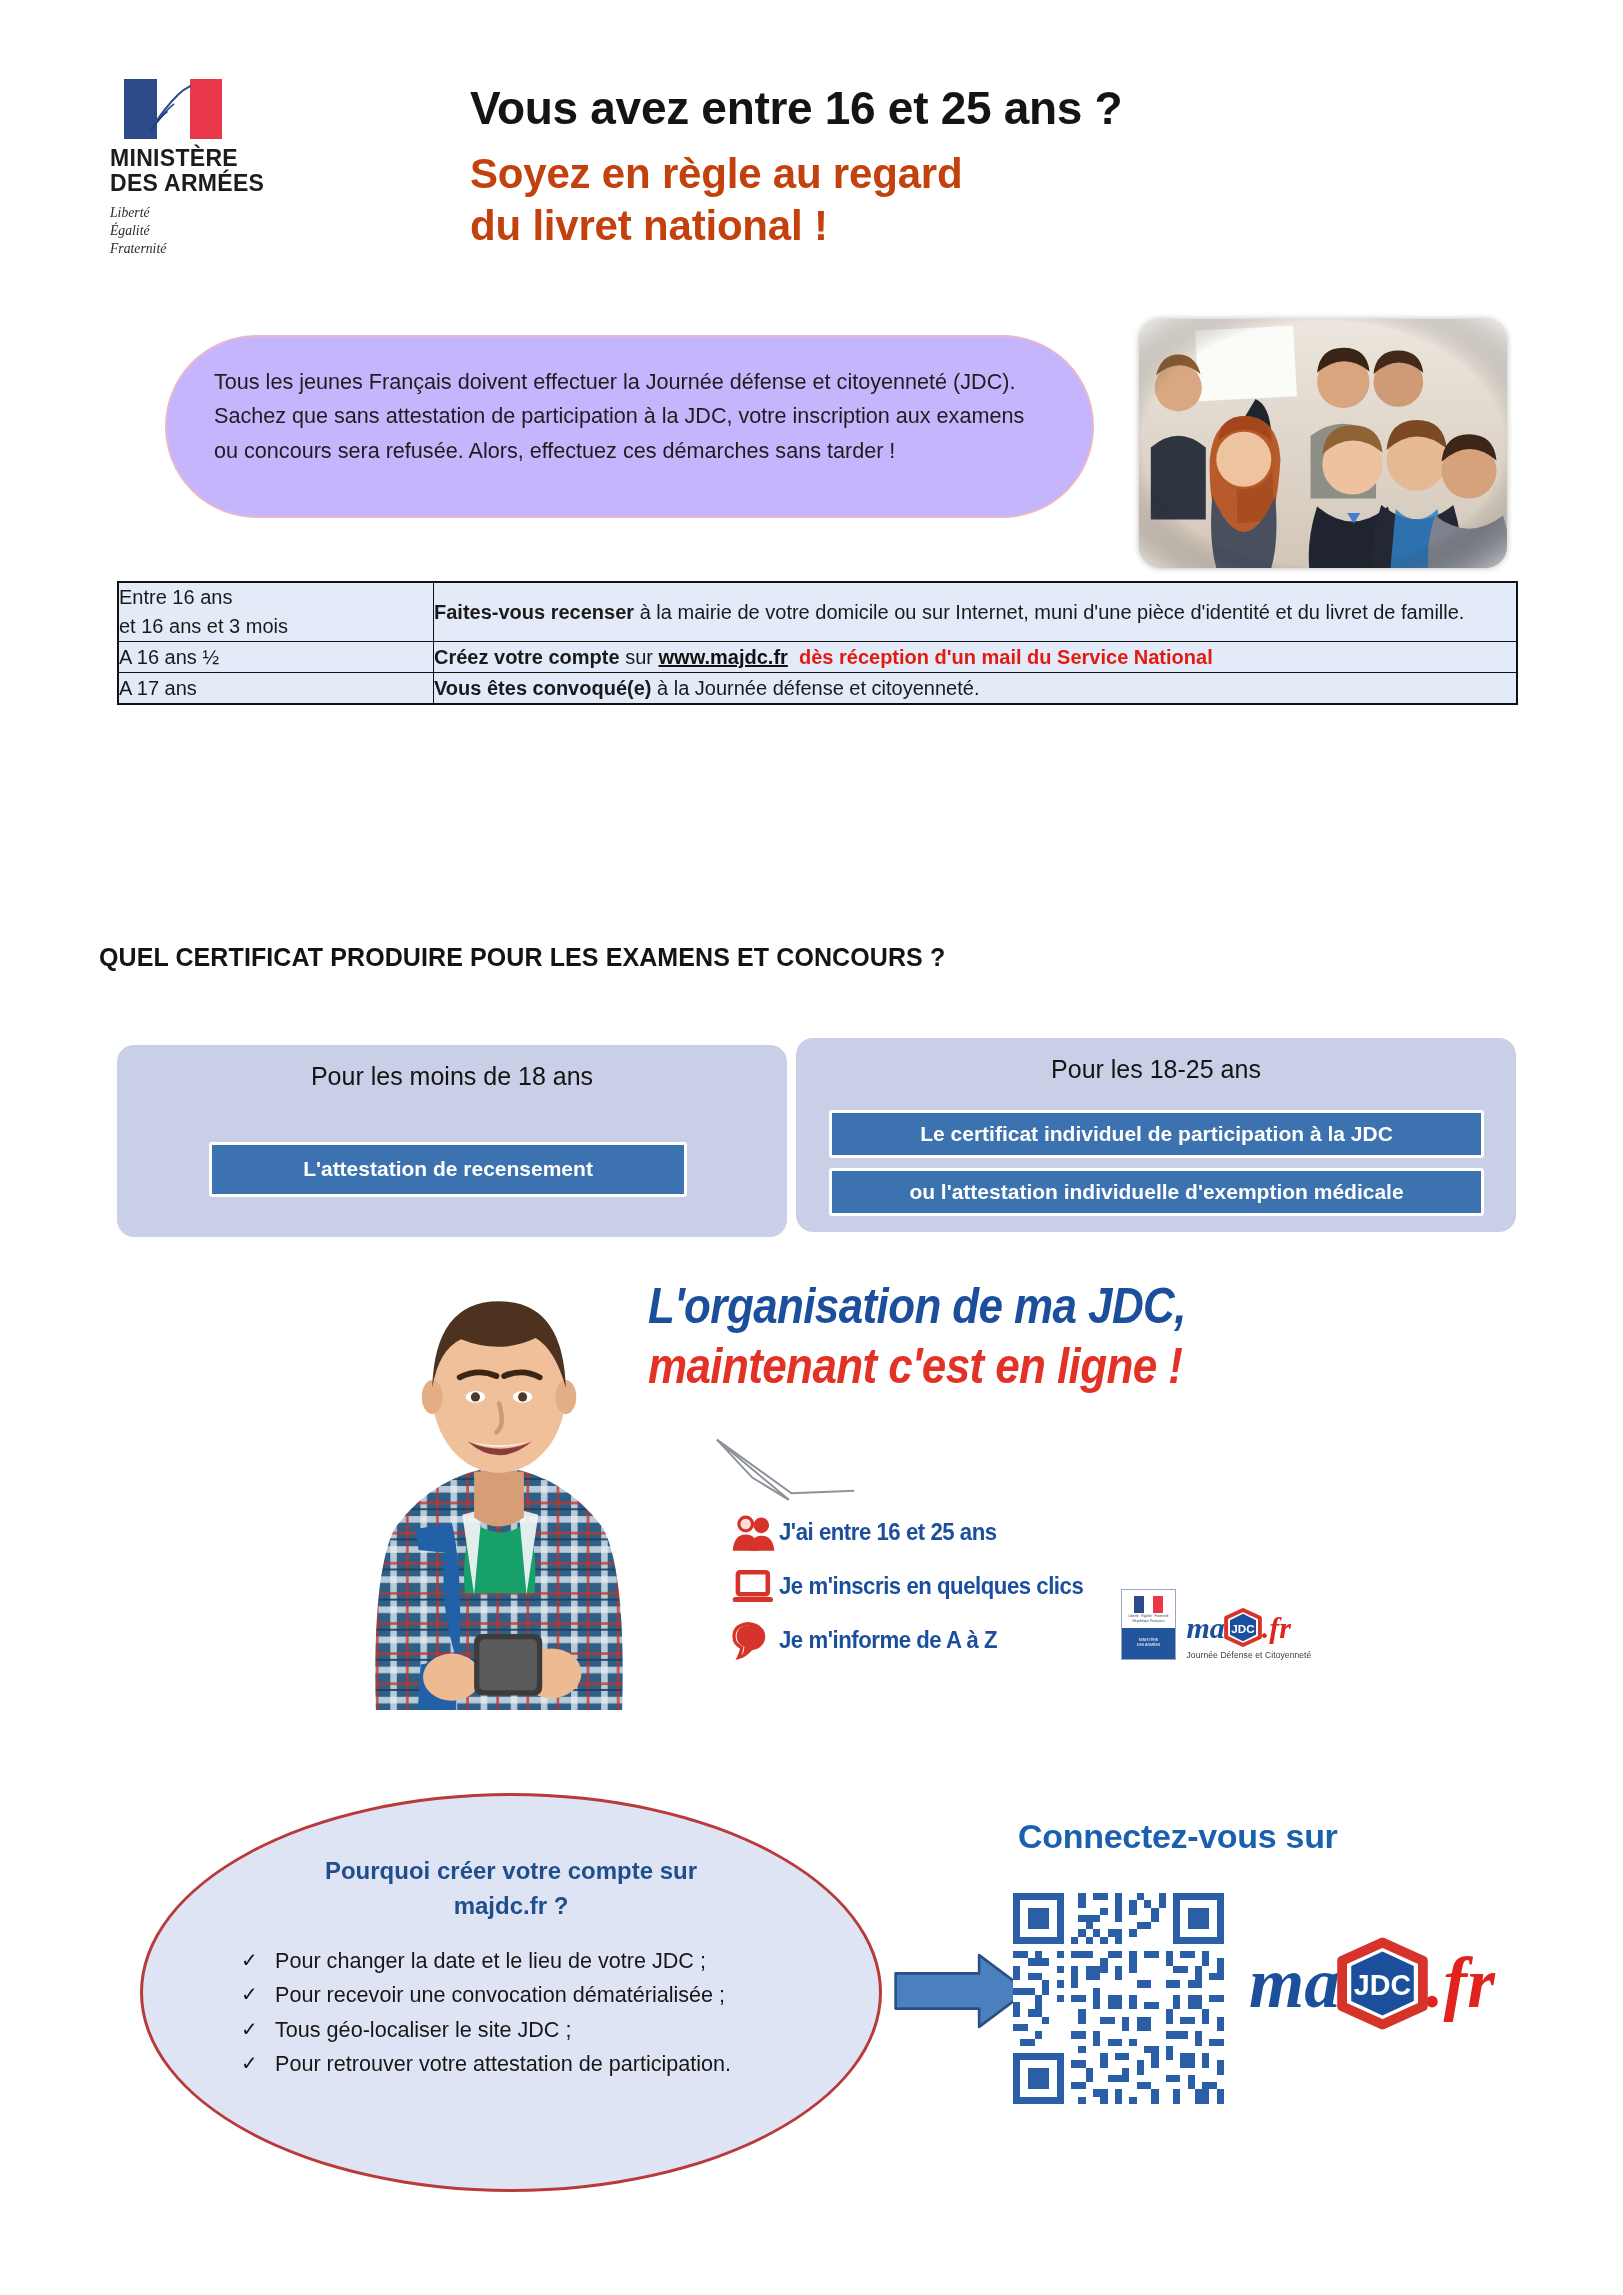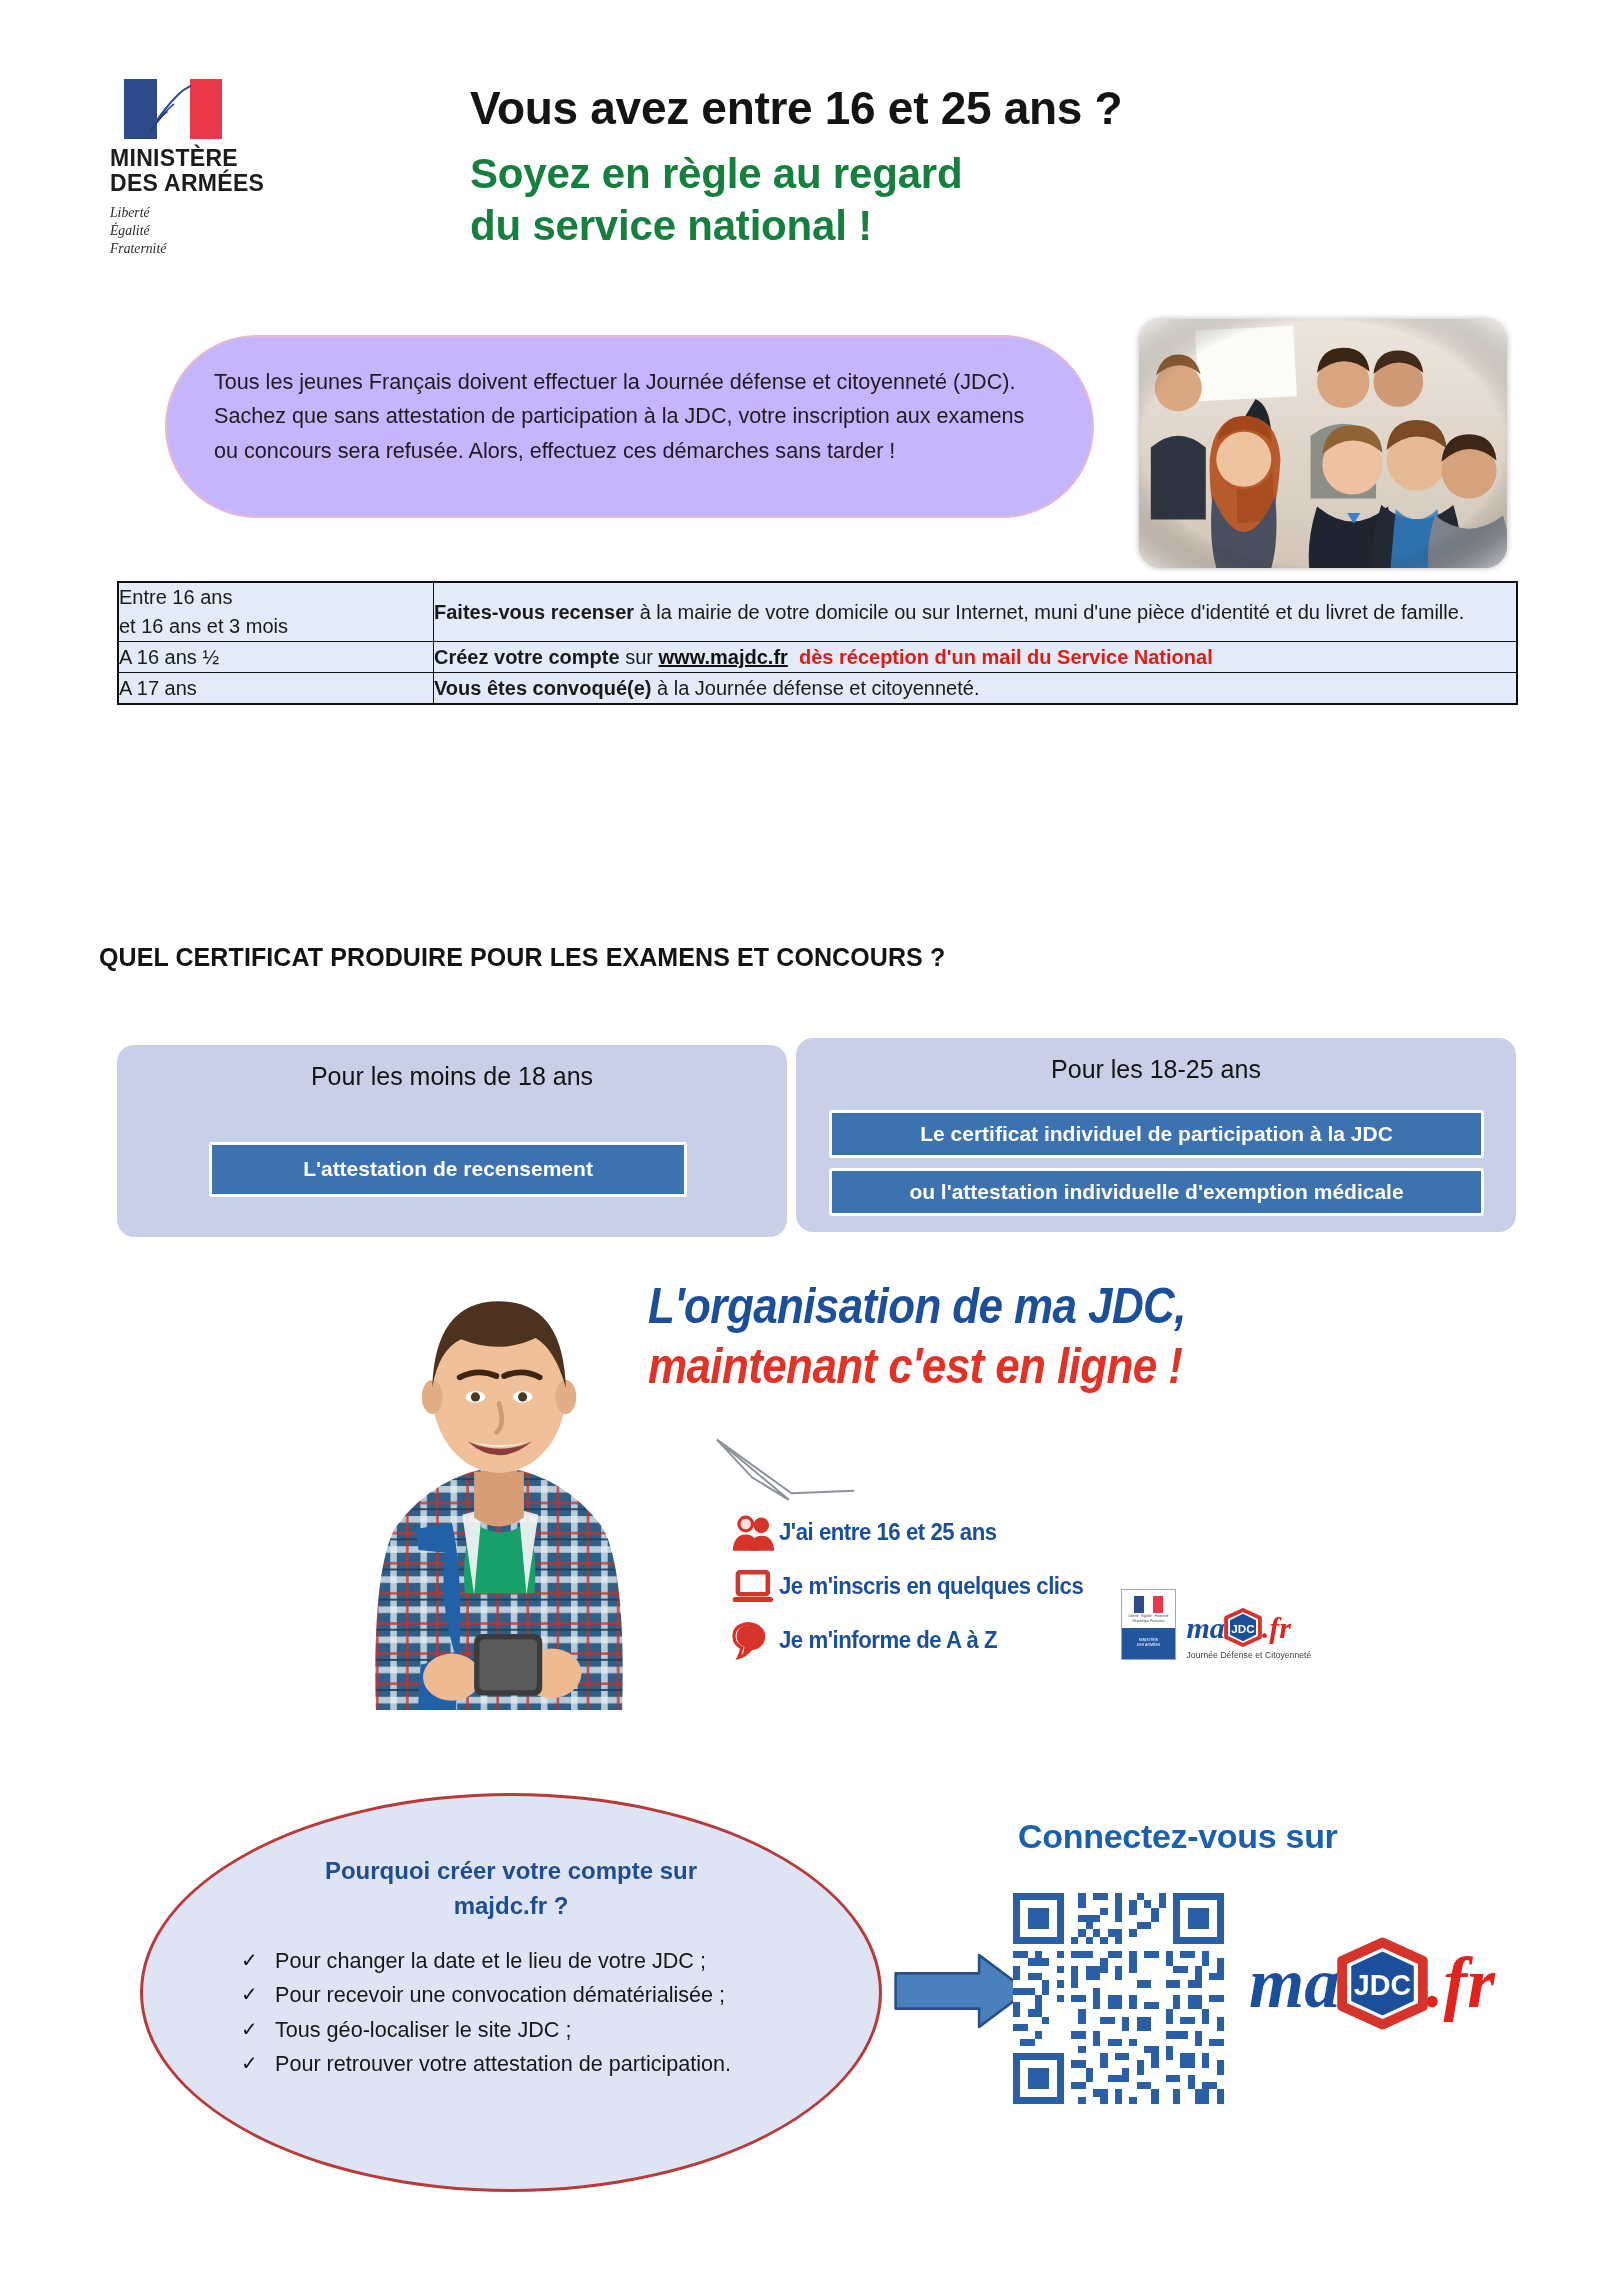--- a/index.html
+++ b/index.html
@@ -66,21 +66,21 @@
     font-size: 46px;
     font-weight: bold;
     letter-spacing: -0.3px;
     color: #141414;
     line-height: 1.05;
   }
   .headline-sub {
     margin-top: 15.7px;
     font-size: 42px;
     font-weight: bold;
-    color: #15803d;
+    color: #c2410c;
     line-height: 1.25;
     letter-spacing: -0.2px;
   }
 
   
   .pink-callout {
     position: absolute;
     left: 165px;
     top: 335px;
     width: 929px;
@@ -426,21 +426,21 @@
     <div>Liberté</div>
     <div>Égalité</div>
     <div>Fraternité</div>
   </div>
 </div>
 
 <div class="headline-block">
   <div class="headline-main">Vous avez entre 16 et 25 ans ?</div>
   <div class="headline-sub">
     <div>Soyez en règle au regard</div>
-    <div>du service national !</div>
+    <div>du livret national !</div>
   </div>
 </div>
 
 <div class="pink-callout">
   <p>Tous les jeunes Français doivent effectuer la Journée défense et citoyenneté (JDC). Sachez que sans attestation de participation à la JDC, votre inscription aux examens ou concours sera refusée. Alors, effectuez ces démarches sans tarder !</p>
 </div>
 
 <div class="photo-group">
   <svg viewBox="0 0 562 380" width="368" height="249" preserveAspectRatio="none">
     <defs>

